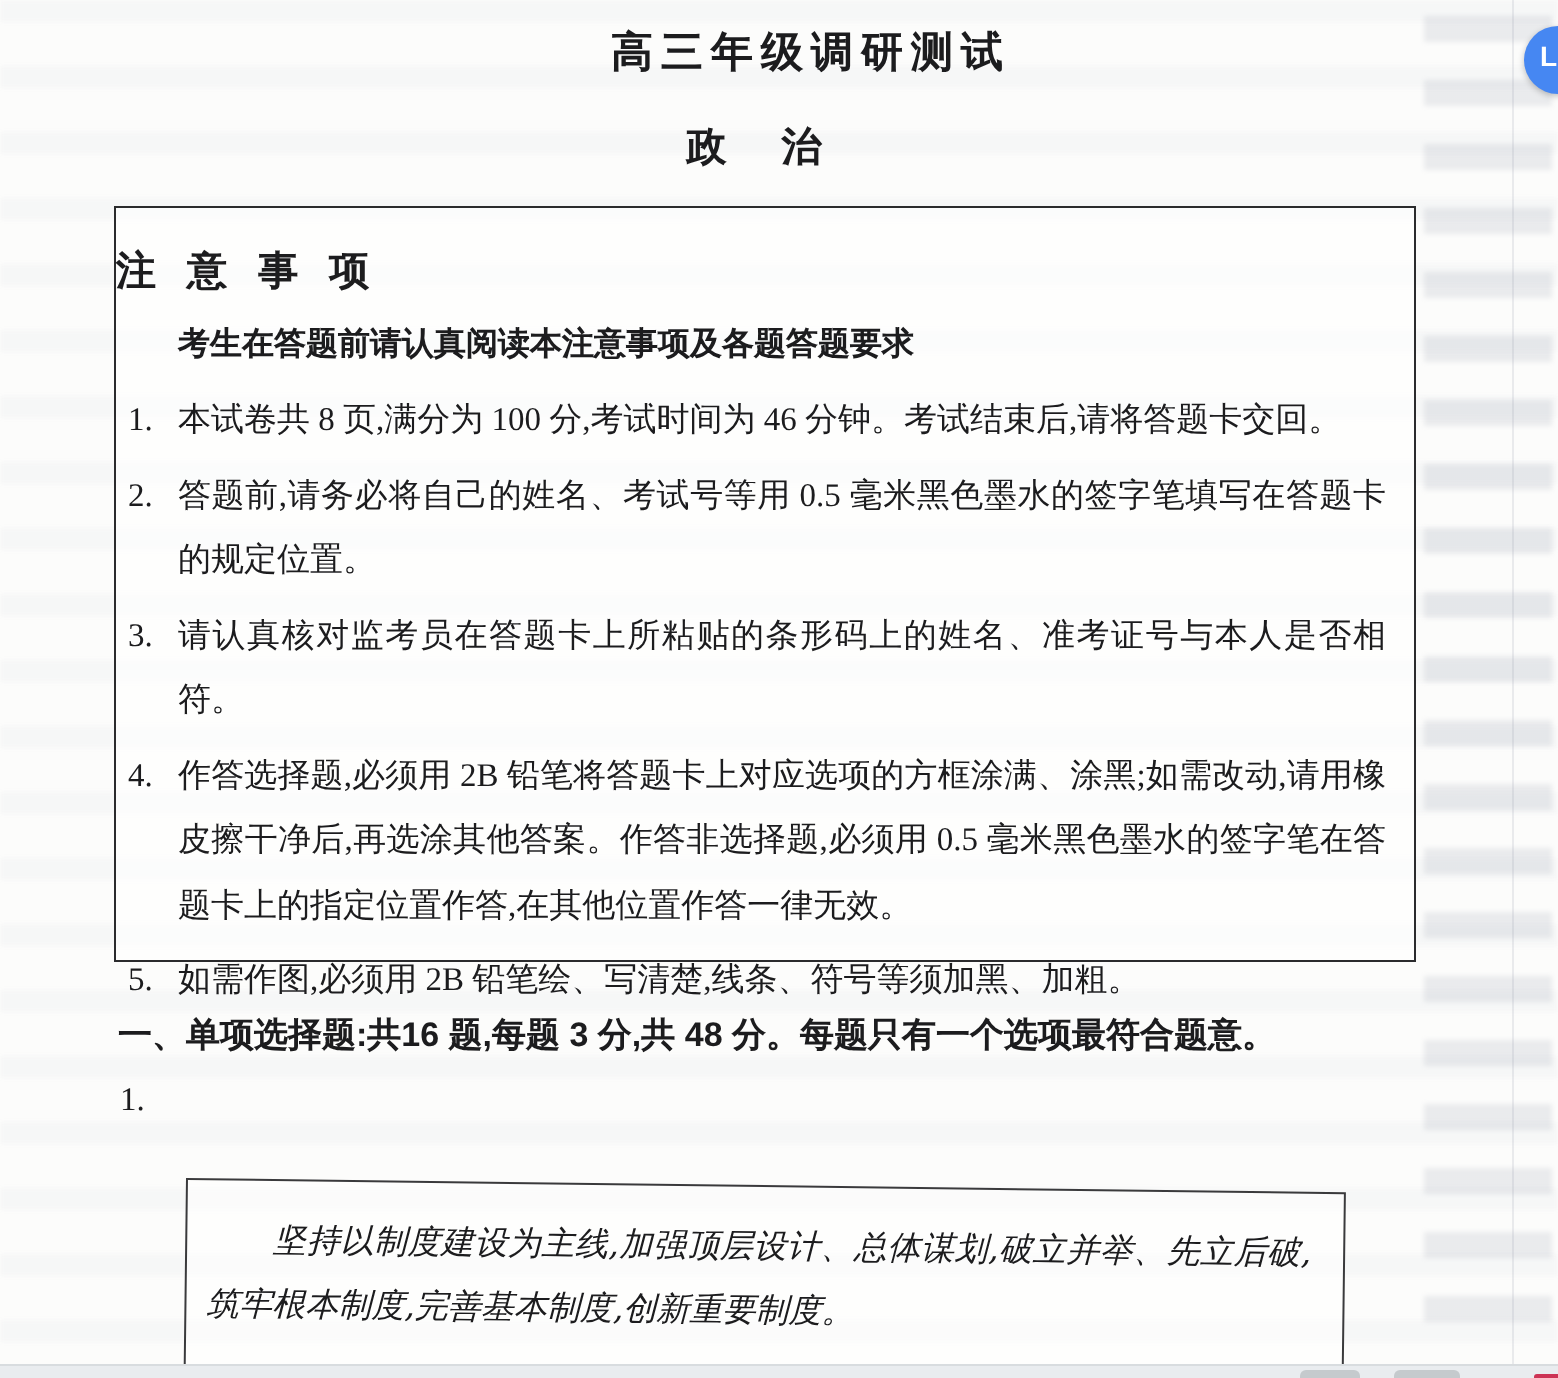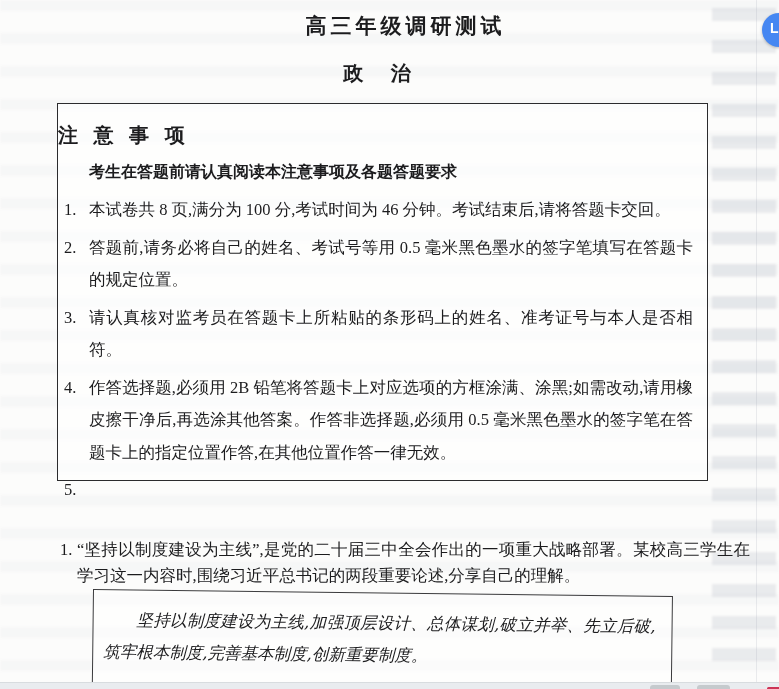--- a/index.html
+++ b/index.html
@@ -148,28 +148,29 @@
       <div class="n-item">
         <span class="num">3.</span>
         <span class="txt">请认真核对监考员在答题卡上所粘贴的条形码上的姓名、准考证号与本人是否相符。</span>
       </div>
       <div class="n-item">
         <span class="num">4.</span>
         <span class="txt">作答选择题,必须用 2B 铅笔将答题卡上对应选项的方框涂满、涂黑;如需改动,请用橡皮擦干净后,再选涂其他答案。作答非选择题,必须用 0.5 毫米黑色墨水的签字笔在答题卡上的指定位置作答,在其他位置作答一律无效。</span>
       </div>
       <div class="n-item">
         <span class="num">5.</span>
+        <span class="txt">如需作图,必须用 2B 铅笔绘、写清楚,线条、符号等须加黑、加粗。</span>
       </div>
     </div>
   </div>
 
+  <div class="section-heading">一、单项选择题:共16 题,每题 3 分,共 48 分。每题只有一个选项最符合题意。</div>
 
   <div class="question">
     <span class="qnum">1.</span>
-    <span class="qtext">“坚持以制度建设为主线”,是党的二十届三中全会作出的一项重大战略部署。某校高三学生在学习这一内容时,围绕习近平总书记的两段重要论述,分享自己的理解。</span>
   </div>
 
   <div class="quote-box">
     <p class="quote-text">坚持以制度建设为主线,加强顶层设计、总体谋划,破立并举、先立后破,筑牢根本制度,完善基本制度,创新重要制度。</p>
   </div>
 
   <div class="bottom-bar">
     <div class="pill p1"></div>
     <div class="pill p2"></div>
     <div class="red-chip"></div>

